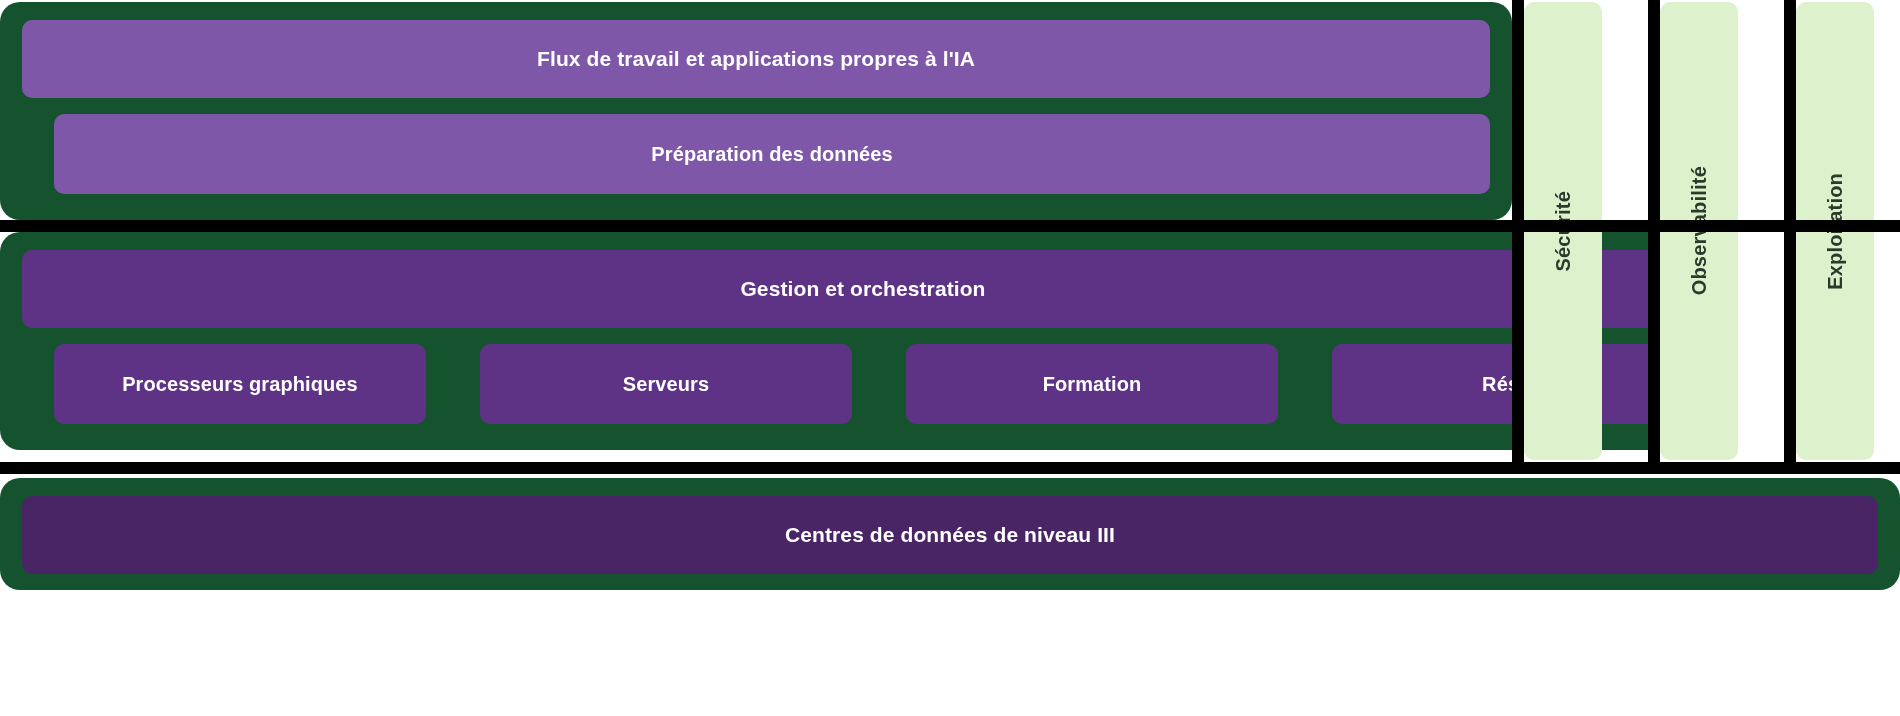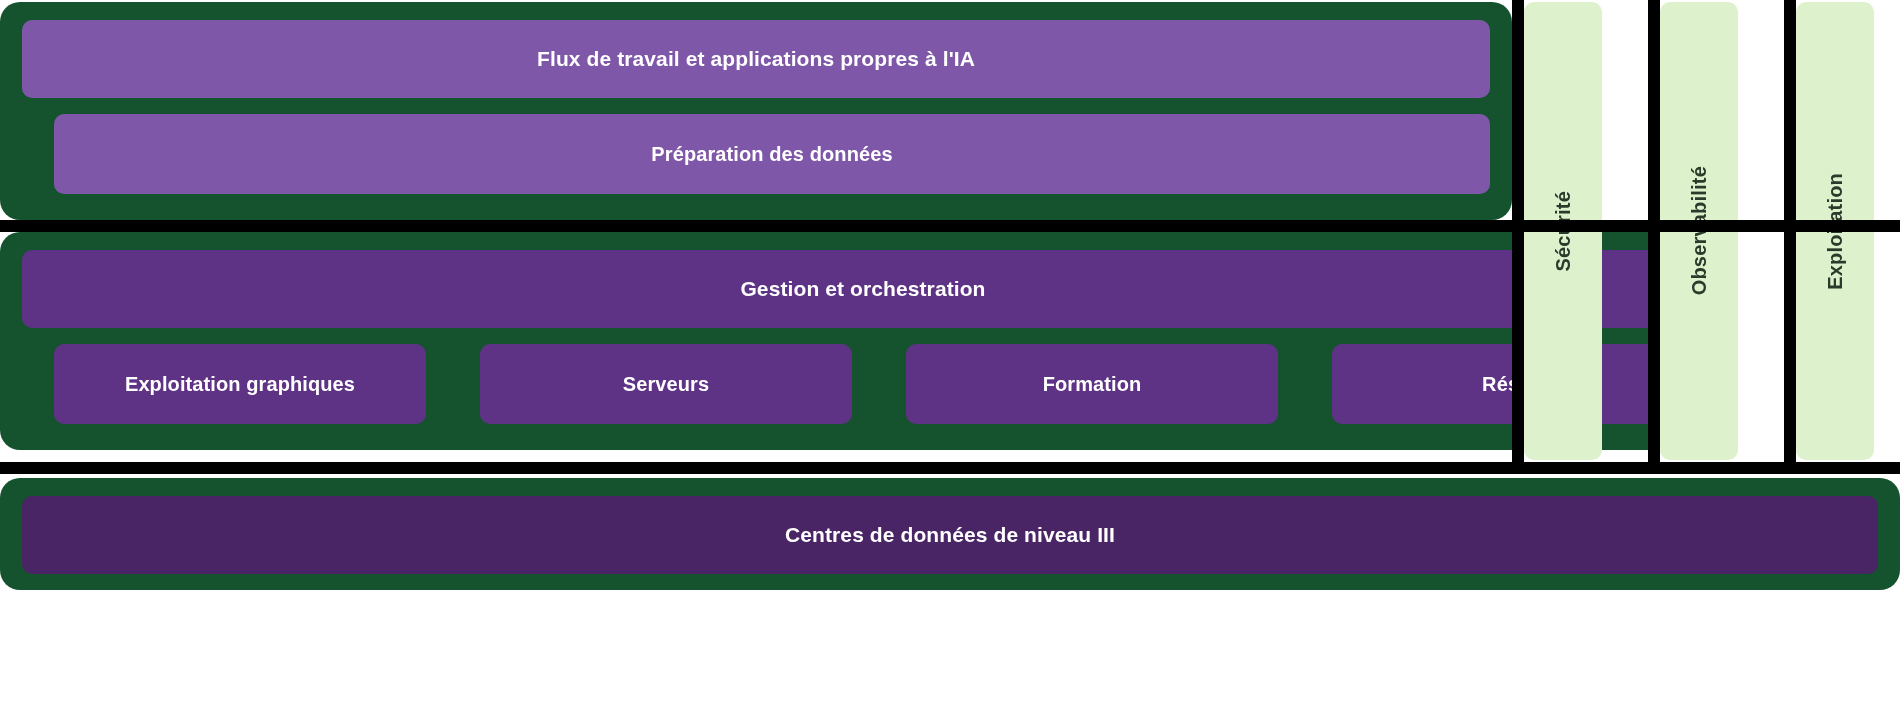--- a/index.html
+++ b/index.html
@@ -153,21 +153,21 @@
     <div class="layer-band band-workflows">
       <div class="layer-header shade-top">Flux de travail et applications propres à l'IA</div>
       <div class="layer-row">
         <div class="layer-cell shade-top">Préparation des données</div>
       </div>
     </div>
 
     <div class="layer-band band-platform">
       <div class="layer-header shade-mid">Gestion et orchestration</div>
       <div class="layer-row">
-        <div class="layer-cell shade-mid">Exploitation graphiques</div>
+        <div class="layer-cell shade-mid">Processeurs graphiques</div>
         <div class="layer-cell shade-mid">Serveurs</div>
         <div class="layer-cell shade-mid">Formation</div>
         <div class="layer-cell shade-mid">Réseau</div>
       </div>
     </div>
 
     <div class="layer-band band-facility">
       <div class="layer-header shade-bottom">Centres de données de niveau III</div>
     </div>
 

